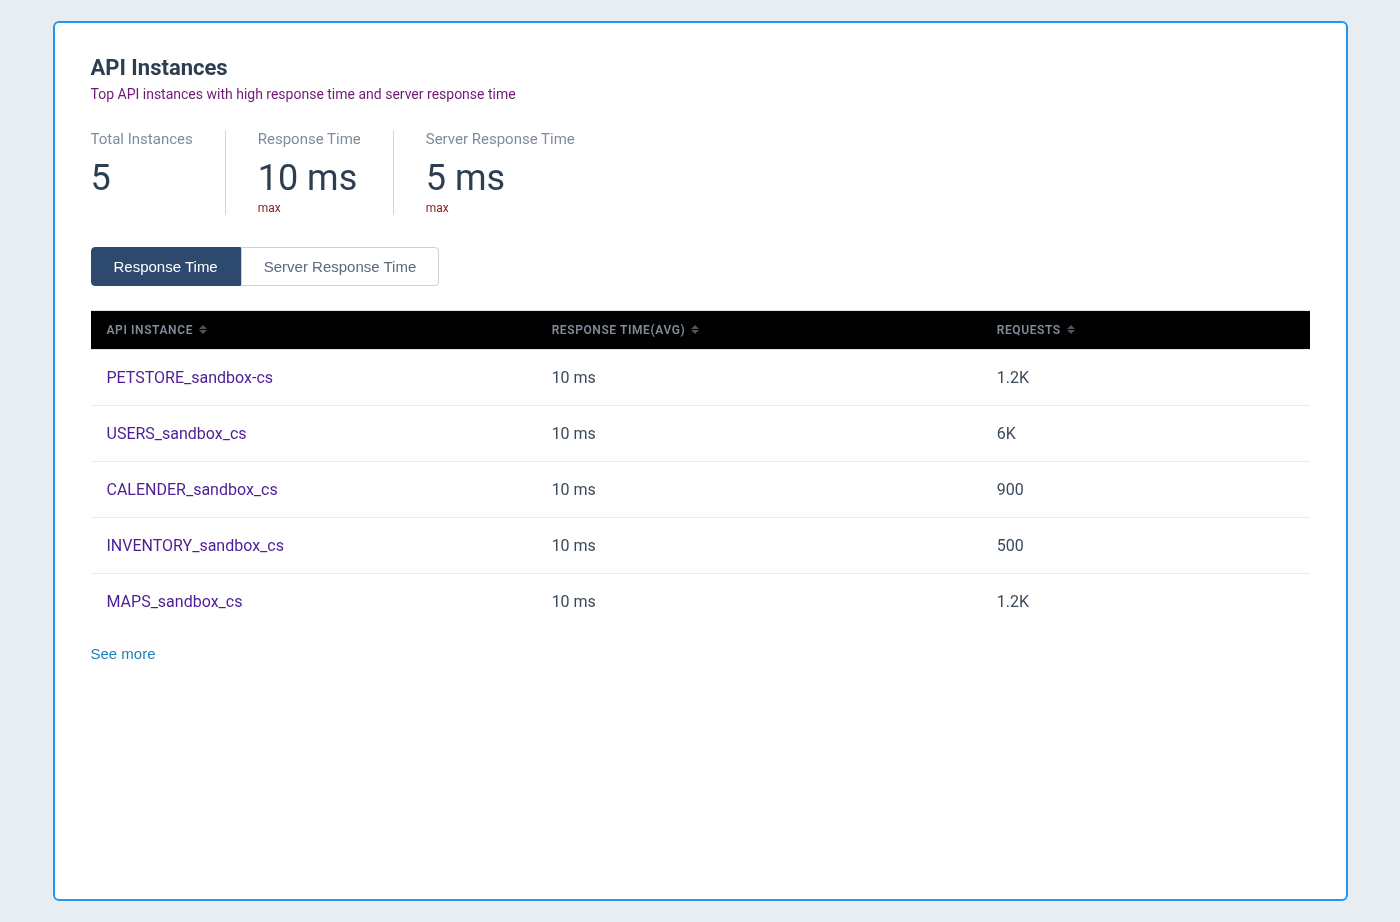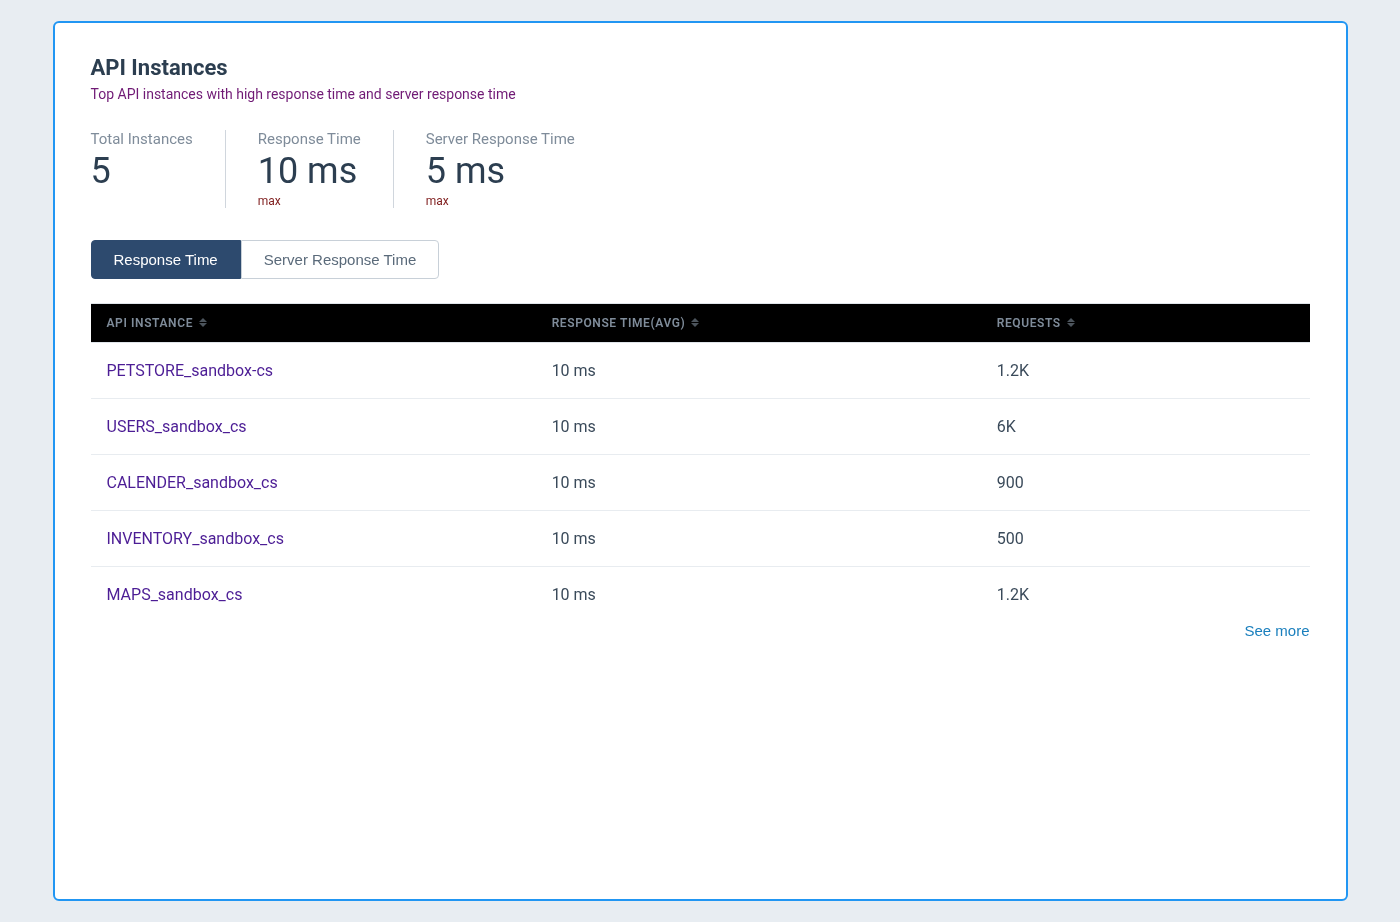--- a/index.html
+++ b/index.html
@@ -59,21 +59,21 @@
       margin-right: 0;
     }
 
     .metric-item:first-child {
       padding-left: 0;
     }
 
     .metric-label {
       font-size: 15px;
       color: #7f8c9a;
-      margin-bottom: 4px;
+      margin-bottom: 11px;
       text-align: center;
     }
 
     .metric-value {
       font-size: 36px;
       font-weight: 400;
       color: #2c3e50;
       line-height: 1.1;
     }
 
@@ -187,21 +187,22 @@
       text-decoration: none;
     }
 
     .cell-value {
       font-size: 16px;
       color: #3a4a5a;
     }
 
     .see-more-row {
       display: flex;
-      justify-content: flex-end;
+      justify-content: flex-start;
+      margin-top: 16px;
     }
 
     .see-more-btn {
       font-size: 15px;
       color: #1a7fbd;
       background: none;
       border: none;
       cursor: pointer;
       font-weight: 500;
     }

